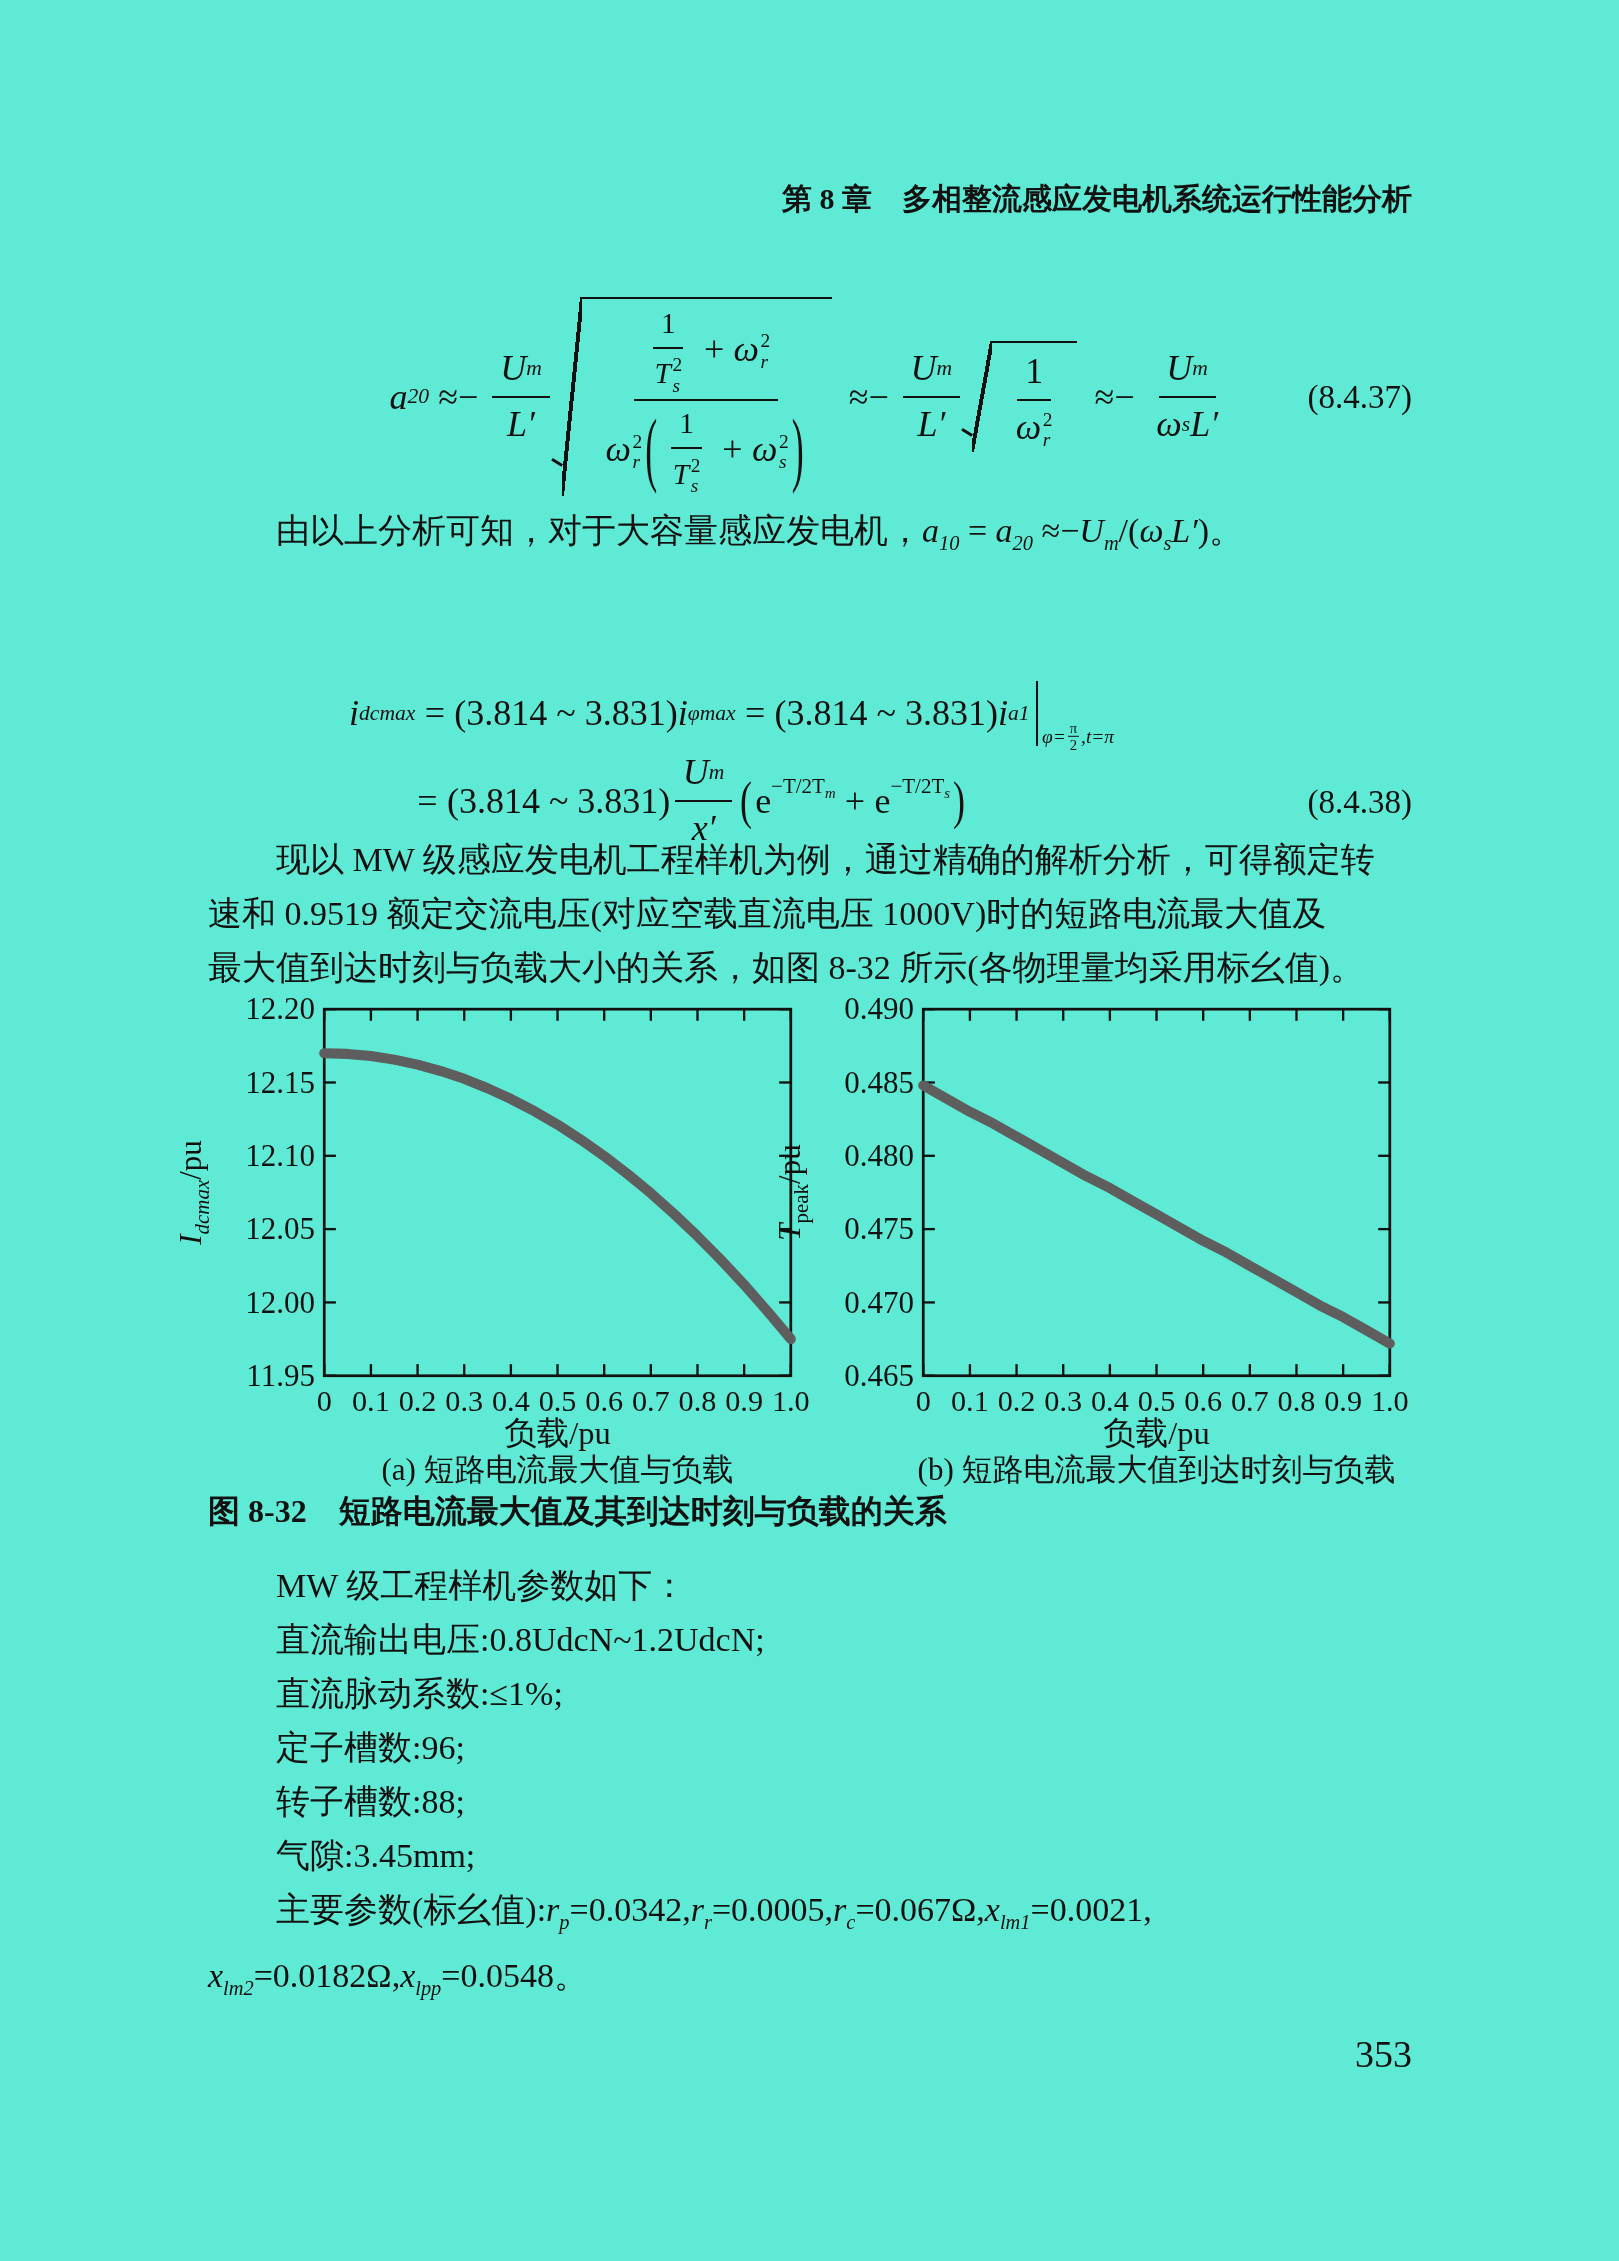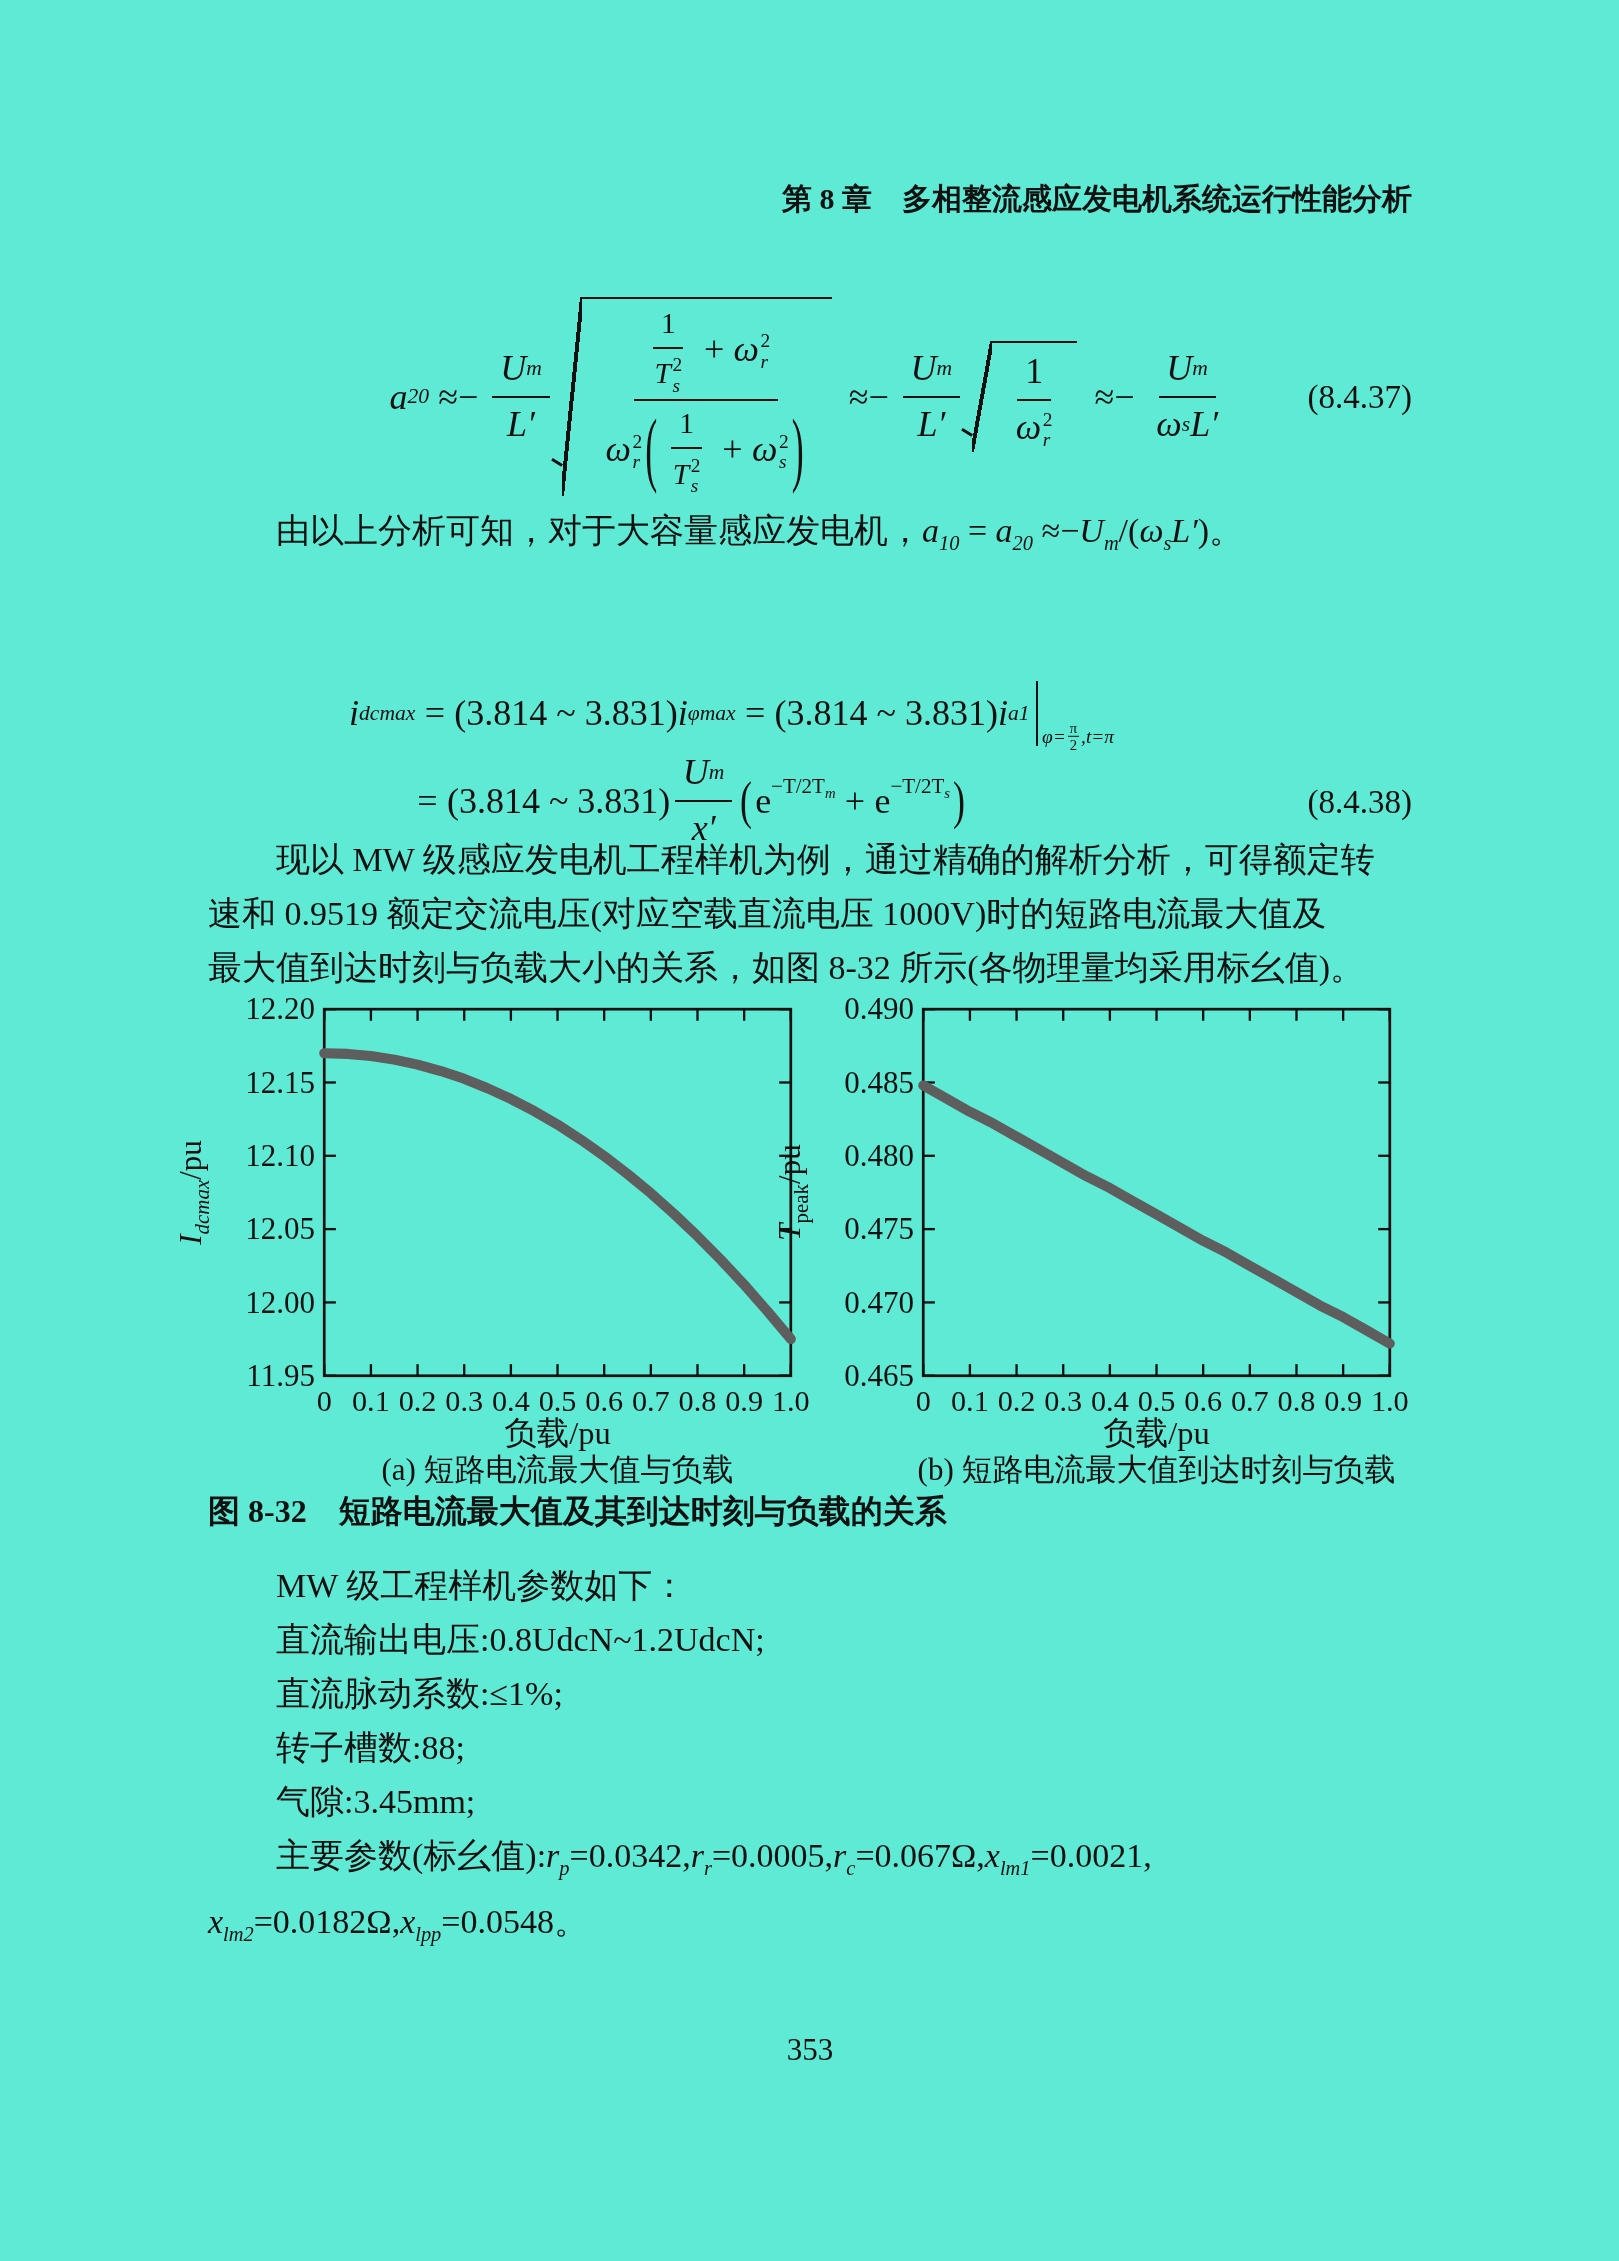--- a/index.html
+++ b/index.html
@@ -38,21 +38,21 @@
   .mf>.a{border-bottom:1.2px solid #111;padding:0 1.6px;}
   .exp{font-size:21px;transform:translateY(-12.4px);display:inline-block;}
   .exp sub{font-size:14.7px;}
   .eq38{top:682px;}
   .eq38 .l1{display:flex;align-items:center;margin-left:141px;height:62px;}
   .eq38 .l2{display:flex;align-items:center;margin-left:200px;margin-top:14px;height:85px;position:relative;}
   .chart{position:absolute;top:996px;}
   svg text{font-family:"Liberation Serif","DejaVu Serif",serif;fill:#111;}
   .figcap{top:1490px;left:208px;width:1204px;text-align:left;font-weight:bold;font-size:32px;}
   .specs{top:1559px;}
-  .pagenum{top:2032px;left:208px;width:1204px;text-align:center;font-size:31px;}
+  .pagenum{top:2032px;left:208px;width:1204px;text-align:right;font-size:38px;}
 </style>
 </head>
 <body>
 
 <div class="page">
 
   <div class="abs header">第 8 章　多相整流感应发电机系统运行性能分析</div>
 
   <div class="abs eqblock eq37">
     <div class="eqrow">
@@ -338,20 +338,21 @@
         <text x="506" y="578" text-anchor="middle" font-size="42">负载/pu</text>
         <text x="506" y="624" text-anchor="middle" font-size="40">(b) 短路电流最大值到达时刻与负载</text>
       </svg></div>
 
   <div class="abs figcap">图 8-32　短路电流最大值及其到达时刻与负载的关系</div>
 
   <div class="abs para specs">
     <div class="pline indent">MW 级工程样机参数如下：</div>
     <div class="pline indent">直流输出电压:0.8UdcN~1.2UdcN;</div>
     <div class="pline indent">直流脉动系数:≤1%;</div>
+    <div class="pline indent">定子槽数:96;</div>
     <div class="pline indent">转子槽数:88;</div>
     <div class="pline indent">气隙:3.45mm;</div>
     <div class="pline indent">
       <span>主要参数(标幺值):</span><span class="it">r</span><sub class="it">p</sub><span>=0.0342,</span><span class="it">r</span><sub class="it">r</sub><span>=0.0005,</span><span class="it">r</span><sub class="it">c</sub><span>=0.067Ω,</span><span class="it">x</span><sub class="it">lm1</sub><span>=0.0021,</span>
     </div>
     <div class="pline">
       <span class="it">x</span><sub class="it">lm2</sub><span>=0.0182Ω,</span><span class="it">x</span><sub class="it">lpp</sub><span>=0.0548。</span>
     </div>
   </div>
 

